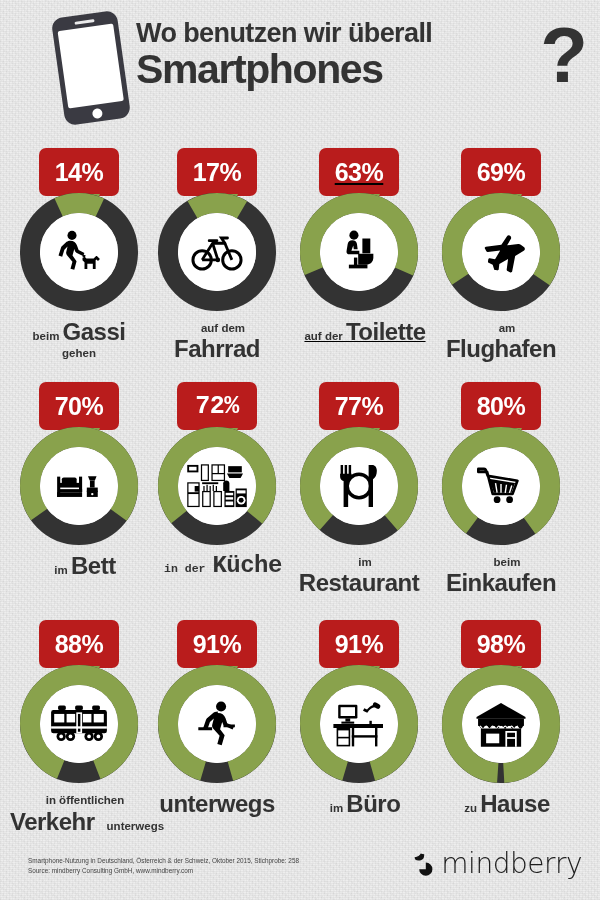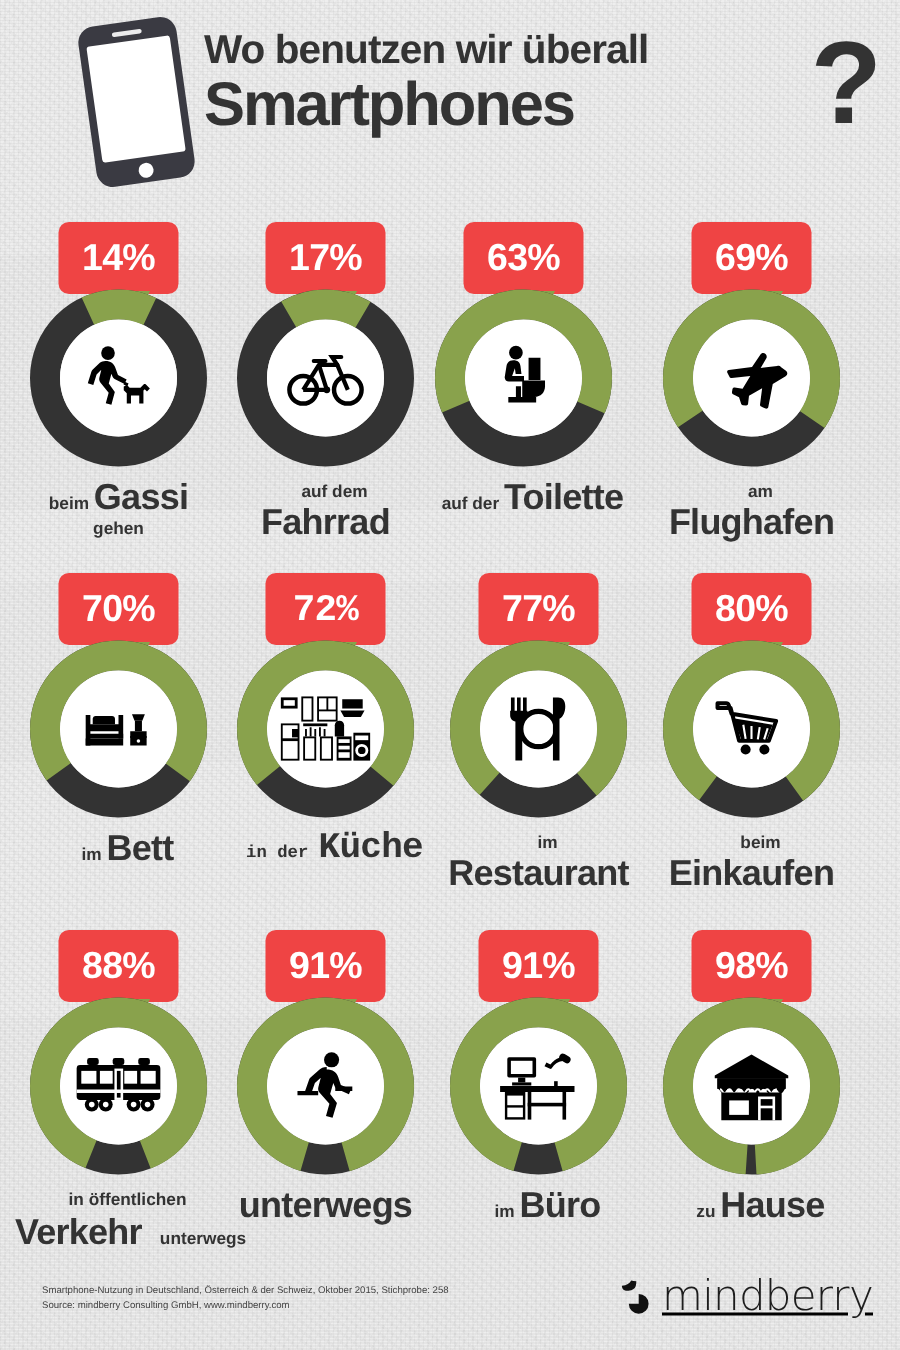--- a/index.html
+++ b/index.html
@@ -37,21 +37,21 @@
   .title-wrap{position:absolute;left:136px;top:18px;width:450px;color:#333333;}
   .title-line1{font-size:27px;font-weight:bold;letter-spacing:-.6px;line-height:30px;
                white-space:nowrap;}
   .title-line2{font-size:41px;font-weight:bold;letter-spacing:-1.4px;line-height:42px;
                white-space:nowrap;}
   .qmark{position:absolute;right:12px;top:16px;font-size:78px;font-weight:bold;
          color:#333333;line-height:78px;}
 
   
   .cell{position:absolute;width:138px;}
-  .bubble{position:relative;margin:0 auto;width:80px;height:48px;background:#ef4444;
+  .bubble{position:relative;margin:0 auto;width:80px;height:48px;background:#b91c1c;
           border-radius:7px;display:flex;align-items:center;justify-content:center;}
   .bubble span{color:#ffffff;font-size:25px;font-weight:bold;letter-spacing:-.5px;
                line-height:25px;}
   .bubble::after{content:"";position:absolute;left:46px;top:46px;width:0;height:0;
                  border-left:8px solid transparent;border-right:7px solid transparent;
                  border-top:14px solid #89a24c;}
   .ring-wrap{position:relative;width:120px;height:120px;margin:-4px auto 0;}
   .ring-wrap svg{display:block;}
   .ring-hole{position:absolute;left:50%;top:50%;transform:translate(-50%,-50%);
              width:78px;height:78px;border-radius:50%;background:#ffffff;
@@ -59,21 +59,21 @@
   .ring-hole svg{display:block;}
   .caption{text-align:center;color:#333333;margin-top:7px;line-height:1.05;}
   .cap-sm{font-size:11.5px;font-weight:bold;margin-left:12px;}
   .cap-lg{font-size:24px;font-weight:bold;letter-spacing:-.5px;}
   .cap-l2{display:block;margin-top:1px;}
 
   
   .footer{position:absolute;left:0;top:845px;width:600px;height:55px;}
   .source{position:absolute;left:28px;top:11px;width:350px;color:#444;
           font-size:6.4px;line-height:9.5px;}
-  .logo{position:absolute;right:18px;top:5px;display:flex;align-items:center;gap:4px;text-decoration:underline;}
+  .logo{position:absolute;right:18px;top:5px;display:flex;align-items:center;gap:4px;}
   .logo-mark{width:24px;height:24px;}
   .logo-text{font-size:28px;color:#1d1d1d;letter-spacing:-.5px;line-height:28px;
              font-family:"DejaVu Sans", sans-serif;font-weight:300;}
 </style>
 </head>
 <body>
 
 <div id="noise"></div>
 
 <div id="page">
@@ -133,21 +133,21 @@
               <path d="M41 22 L37 16 L44 16" fill="none" stroke="#000" stroke-width="3.2" stroke-linecap="round"></path>
               <path d="M23 19 h9" stroke="#000" stroke-width="3" stroke-linecap="round"></path>
               <circle cx="33" cy="41" r="2.6"></circle>
             </svg>
           </div>
         </div>
         <div class="caption">
           <div><span class="cap-sm">auf dem </span><span class="cap-lg">Fahrrad</span></div>
         </div>
       </div>
-      <div class="cell" style="left: 280px; top: 148px;">
+      <div class="cell" style="left: 290px; top: 148px; text-decoration: underline;">
         <div class="bubble">
           <span>63%</span>
         </div>
         <div class="ring-wrap">
           <svg width="120" height="120" viewBox="0 0 120 120">
             <circle cx="60" cy="60" r="49" fill="none" stroke="#333333" stroke-width="20"></circle>
             <circle cx="60" cy="60" r="49" fill="none" stroke="#89a24c" stroke-width="20" stroke-dasharray="193.9619304326338 113.9141496191659" stroke-dashoffset="96.9809652163169" transform="rotate(-90 60 60)"></circle>
           </svg>
           <div class="ring-hole">
             <svg viewBox="0 0 64 64" width="54" height="54">

